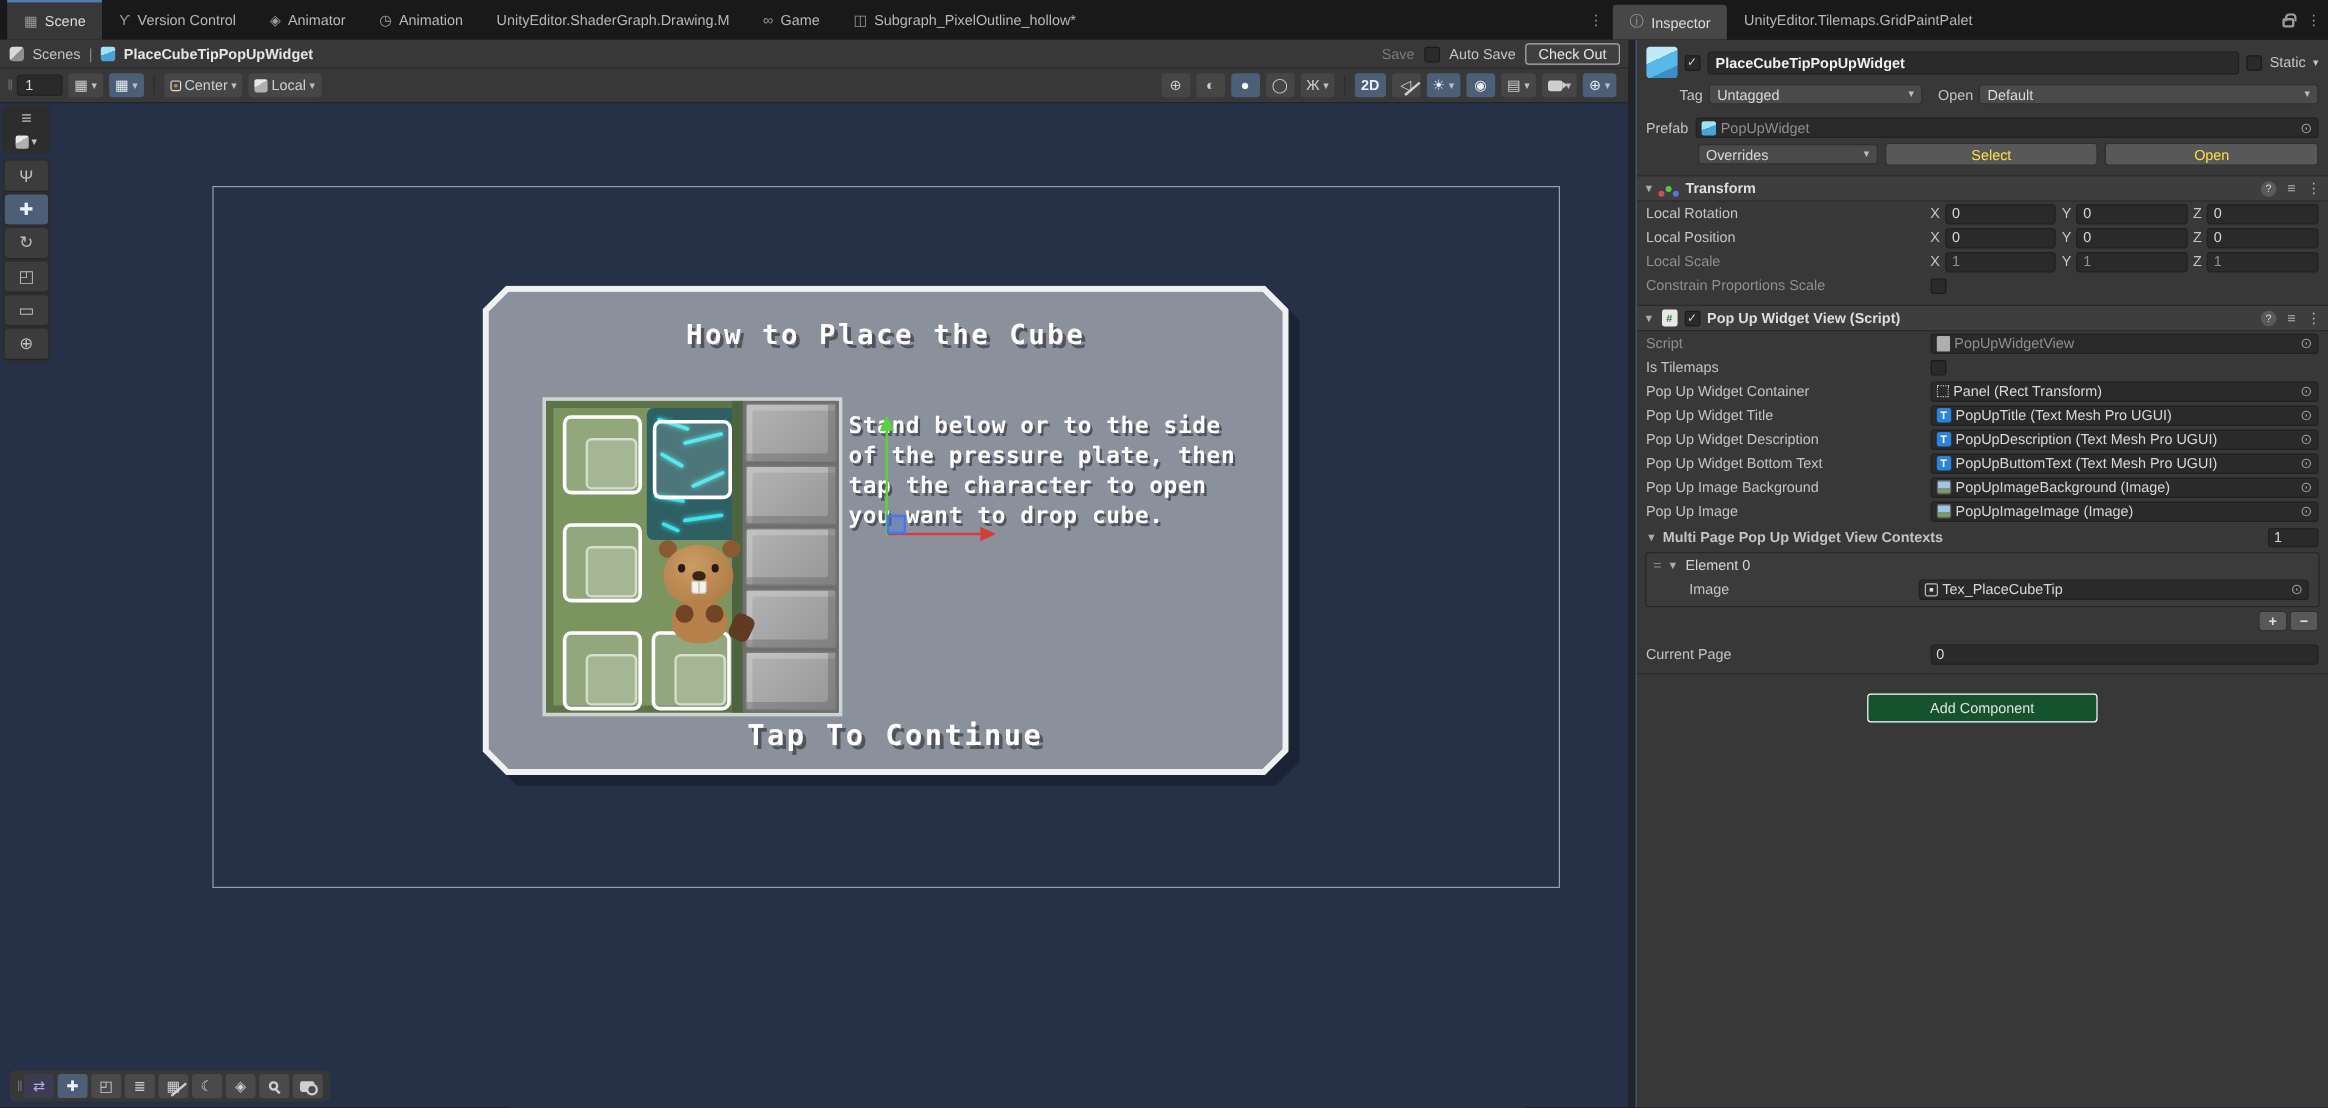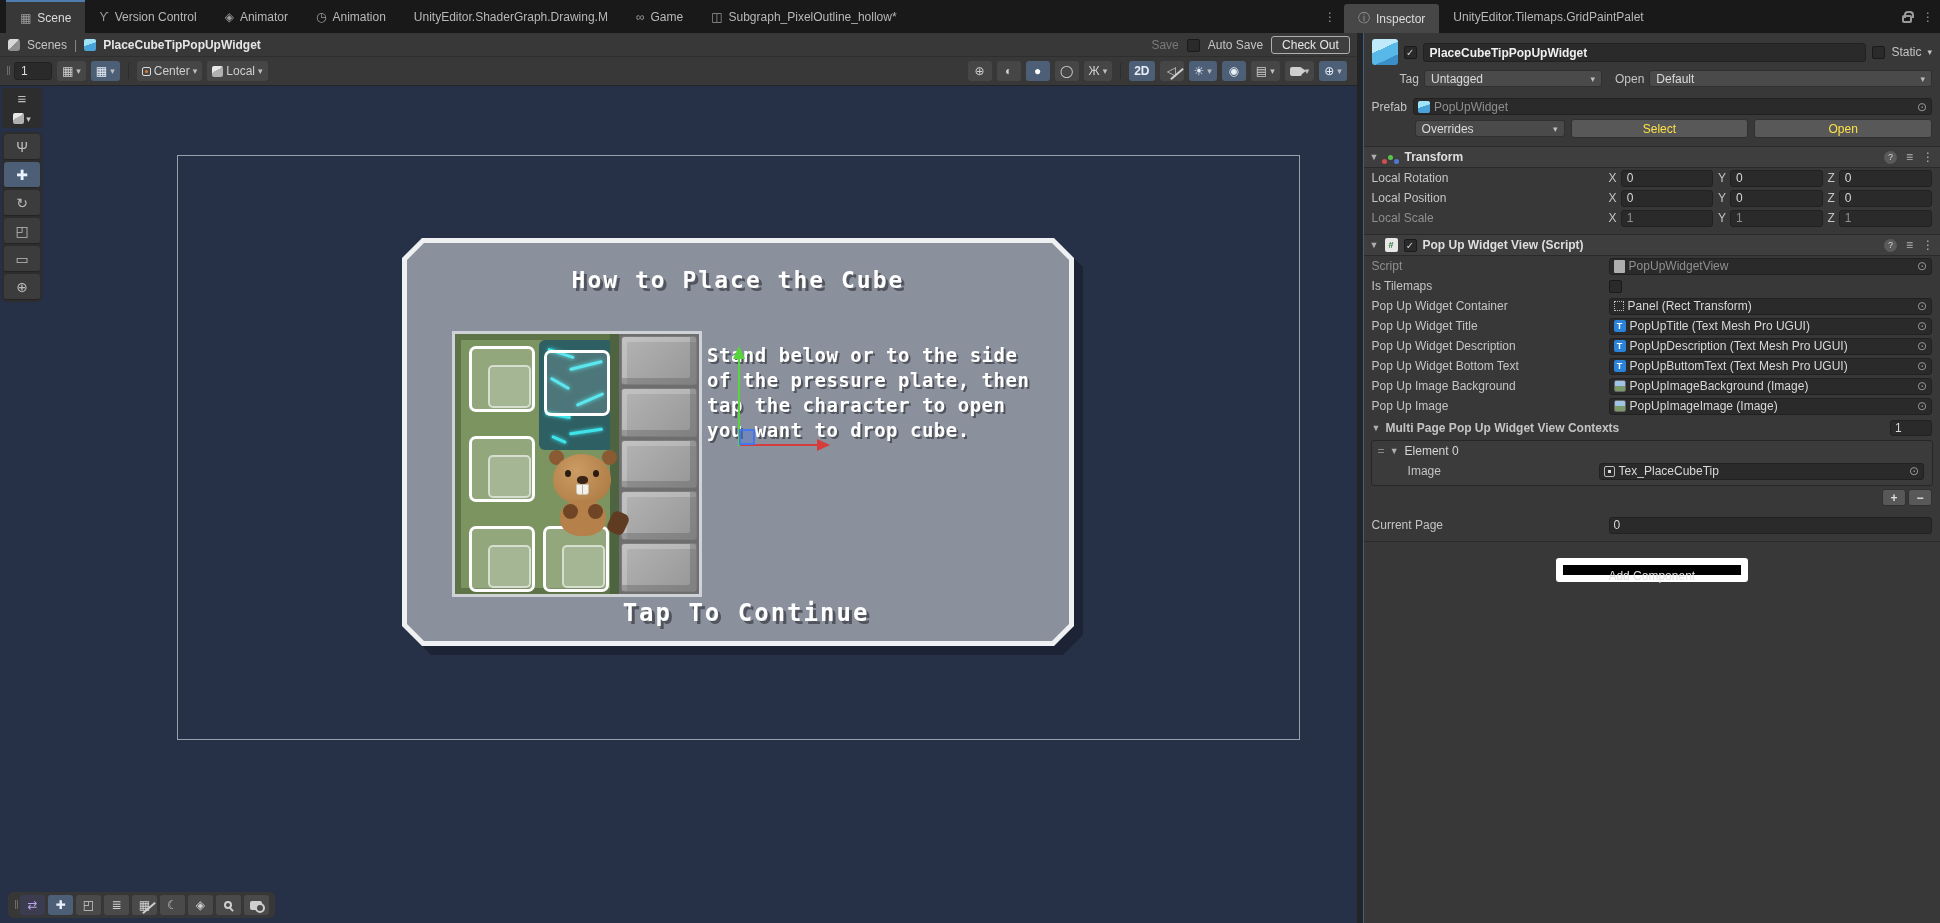--- a/index.html
+++ b/index.html
@@ -141,21 +141,21 @@
   .rtico { width:10px; height:10px; border:1px dotted #bdbdbd; flex-shrink:0; }
   .sprico { width:11px; height:11px; border:1px solid #bdbdbd; border-radius:2px; background:#2a2a2a; position:relative; flex-shrink:0; }
   .sprico::after { content:''; position:absolute; left:3px; top:3px; width:3px; height:3px; background:#dcdcdc; }
   .docico { width:11px; height:13px; background:#aeaeae; border-radius:1px; flex-shrink:0; }
   .dim { color:#8f8f8f; }
   .elembox { margin:2px 7px 0 7px; border:1px solid #272727; background:#3b3b3b; border-radius:3px; padding-bottom:4px; }
   .elemhead { display:flex; align-items:center; gap:6px; height:20px; padding:0 6px; color:#d6d6d6; }
   .draggrip { color:#8a8a8a; letter-spacing:-1px; }
   .pm-row { display:flex; justify-content:flex-end; padding:3px 8px; gap:2px; }
   .pmbtn { width:24px; height:17px; background:#585858; border:1px solid #303030; border-radius:3px; color:#e0e0e0; display:flex; align-items:center; justify-content:center; font-weight:bold; }
-  .addcomp { display:block; margin:16px auto 0 auto; width:192px; height:24px; background:#000000; border:7px solid #ffffff; border-radius:3px; color:#e2e2e2; text-align:center; line-height:22px; }
+  .addcomp { display:block; margin:16px auto 0 auto; width:192px; height:24px; background:#14532d; border:1px solid #ffffff; border-radius:3px; color:#e2e2e2; text-align:center; line-height:22px; }
   .sizefield { width:42px; height:16px; background:#2a2a2a; border:1px solid #212121; border-radius:3px; color:#d8d8d8; padding:0 4px; line-height:15px; margin-left:auto; font-weight:normal; }
   .hdr-top { display:flex; align-items:center; gap:6px; padding:6px 8px 2px 8px; }
   .bigcube { width:26px; height:26px; background:linear-gradient(155deg,#bfeaf9 0 38%,#58b8e8 38% 72%,#3a8fc6 72% 100%); border-radius:3px; }
   .namefield { flex:1; height:19px; background:#2a2a2a; border:1px solid #212121; border-radius:3px; color:#efefef; font-weight:bold; padding:0 6px; line-height:18px; }
   .taglayer { display:flex; align-items:center; gap:5px; padding:3px 8px 3px 36px; }
   .prefrow { display:flex; align-items:center; gap:6px; padding:2px 8px 2px 8px; }
   .btn { height:19px; background:#585858; border:1px solid #303030; border-radius:3px; color:#fde047; display:flex; align-items:center; justify-content:center; }
   .gap6 { height:6px; }
 </style>
 </head>
@@ -519,20 +519,24 @@
         <span class="cell">
             <span class="axl dim">Y</span>
             <span class="ifield dim">1</span>
           </span>
         <span class="cell">
             <span class="axl dim">Z</span>
             <span class="ifield dim">1</span>
           </span>
       </span>
     </div>
+    <div class="irow">
+      <span class="ilbl dim">Constrain Proportions Scale</span>
+      <span class="cb"></span>
+    </div>
     <div class="gap6"></div>
 
     <div class="sechead">
       <span class="fold">▼</span>
       <span class="scriptico">#</span>
       <span class="cb">✓</span>
       <span>Pop Up Widget View (Script)</span>
       <span class="ric">
         <span class="helpico">?</span>
         <span>≡</span>

